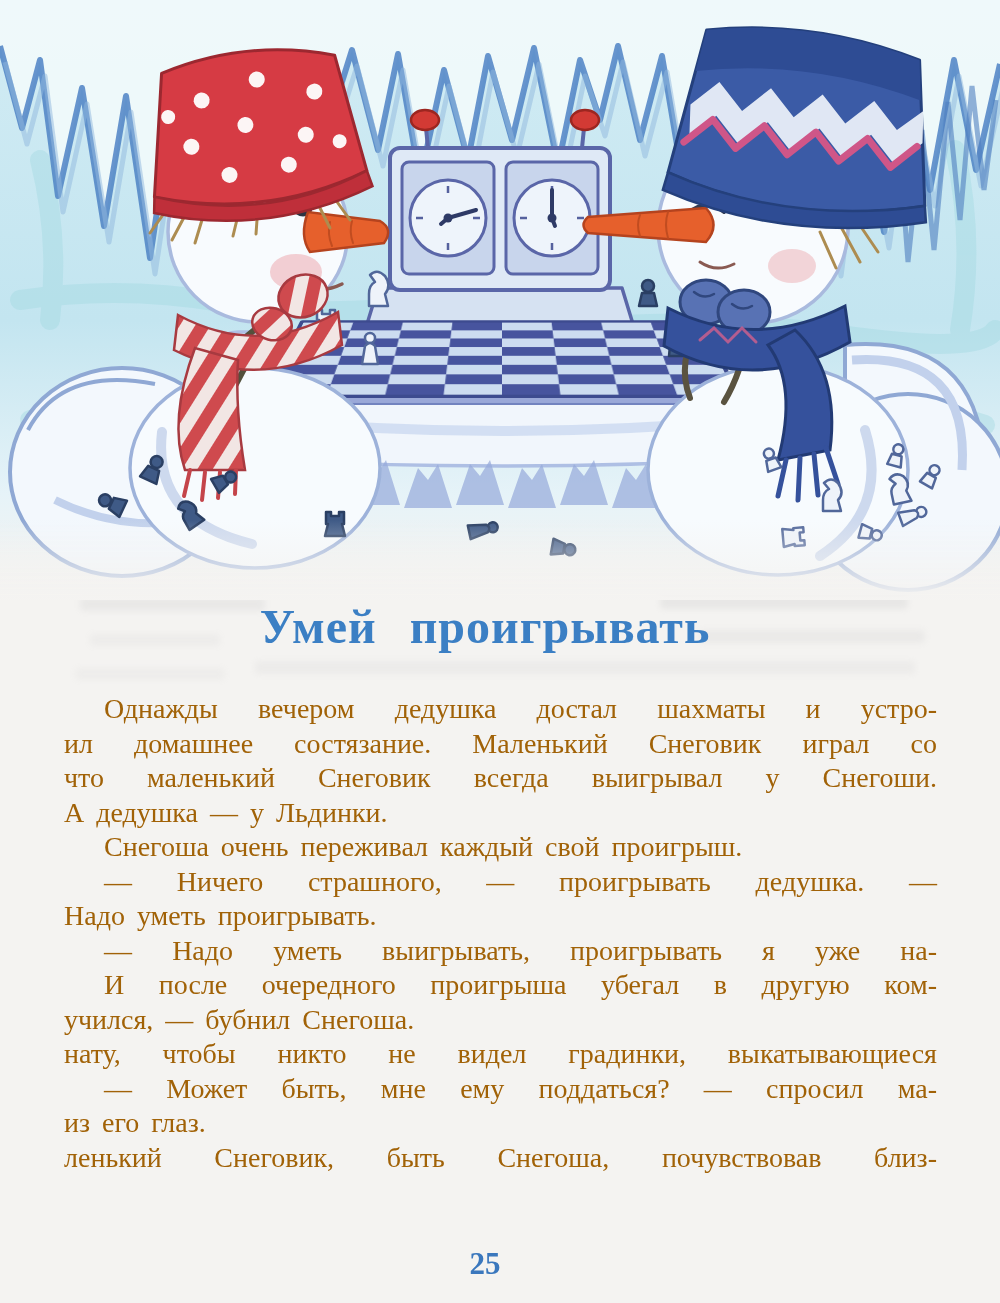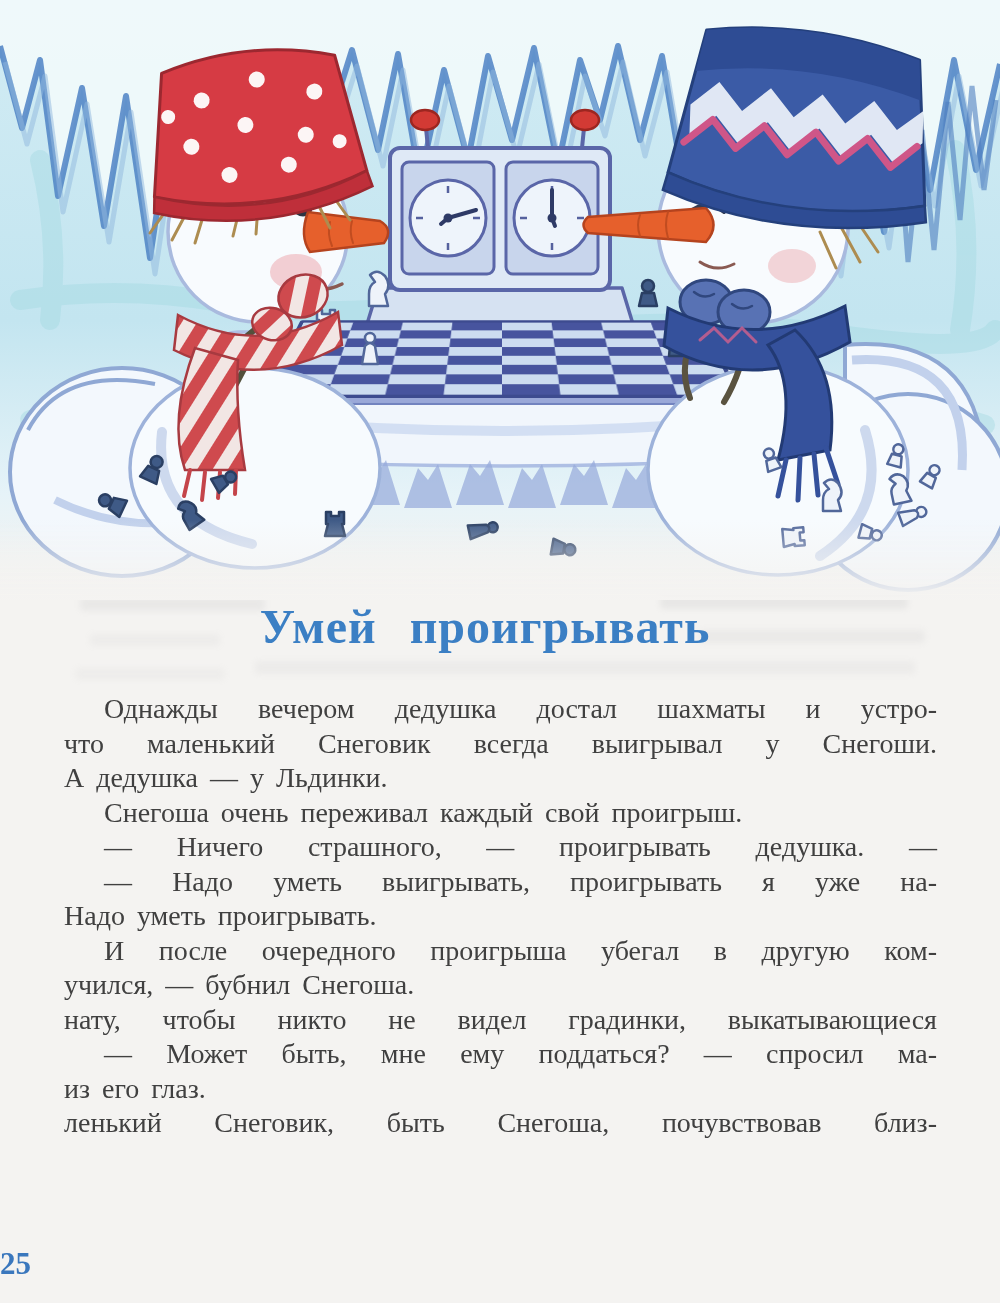--- a/index.html
+++ b/index.html
@@ -22,27 +22,27 @@
     transform-origin:50% 100%;
     box-shadow: 0 9px 0 -2px #9aa8d8, 0 14px 0 -4px #7283bf;
   }
   .title {
     position:absolute; left:0; top:599px; width:970px; text-align:center;
     font-size:48px; font-weight:bold; letter-spacing:1px; word-spacing:20px;
     color:#3b7fc4; z-index:3;
   }
   .textblock {
     position:absolute; left:64px; top:692px; width:873px; z-index:3;
-    color:#404040; font-size:28px;
+    color:#a16207; font-size:28px;
   }
   .line { height:34.5px; line-height:34.5px; word-spacing:5px; white-space:normal; }
   .j { text-align:justify; text-align-last:justify; }
   .ind { text-indent:40px; }
   .page-number {
-    position:absolute; left:0; top:1246px; width:970px; text-align:left;
+    position:absolute; left:0; top:1246px; width:970px; text-align:center;
     font-size:31px; font-weight:bold; color:#3a77bd; z-index:3;
   }
   .ghost { position:absolute; background:#a9a9ac; filter:blur(3px); border-radius:4px; z-index:1; }
   .g1 { left:80px;  top:597px; width:185px; height:14px; opacity:.14; }
   .g2 { left:660px; top:594px; width:248px; height:15px; opacity:.16; }
   .g3 { left:700px; top:630px; width:225px; height:13px; opacity:.13; }
   .g4 { left:90px;  top:634px; width:130px; height:12px; opacity:.09; }
   .g5 { left:255px; top:661px; width:660px; height:13px; opacity:.10; }
   .g6 { left:75px;  top:668px; width:150px; height:12px; opacity:.08; }
 </style>
@@ -361,26 +361,27 @@
   <div class="ghost g2"></div>
   <div class="ghost g3"></div>
   <div class="ghost g4"></div>
   <div class="ghost g5"></div>
   <div class="ghost g6"></div>
 
   <div class="title">Умей проигрывать</div>
 
   <div class="textblock">
     <div class="line j ind">Однажды вечером дедушка достал шахматы и устро-</div>
+    <div class="line j">ил домашнее состязание. Маленький Снеговик играл со</div>
     <div class="line j">что маленький Снеговик всегда выигрывал у Снегоши.</div>
     <div class="line">А дедушка — у Льдинки.</div>
     <div class="line ind">Снегоша очень переживал каждый свой проигрыш.</div>
     <div class="line j ind">— Ничего страшного, — проигрывать дедушка. —</div>
+    <div class="line">Надо уметь проигрывать.</div>
     <div class="line j ind">— Надо уметь выигрывать, проигрывать я уже на-</div>
-    <div class="line">Надо уметь проигрывать.</div>
     <div class="line j ind">И после очередного проигрыша убегал в другую ком-</div>
     <div class="line">учился, — бубнил Снегоша.</div>
     <div class="line j">нату, чтобы никто не видел градинки, выкатывающиеся</div>
     <div class="line j ind">— Может быть, мне ему поддаться? — спросил ма-</div>
     <div class="line">из его глаз.</div>
     <div class="line j">ленький Снеговик, быть Снегоша, почувствовав близ-</div>
   </div>
 
   <div class="page-number">25</div>
 

